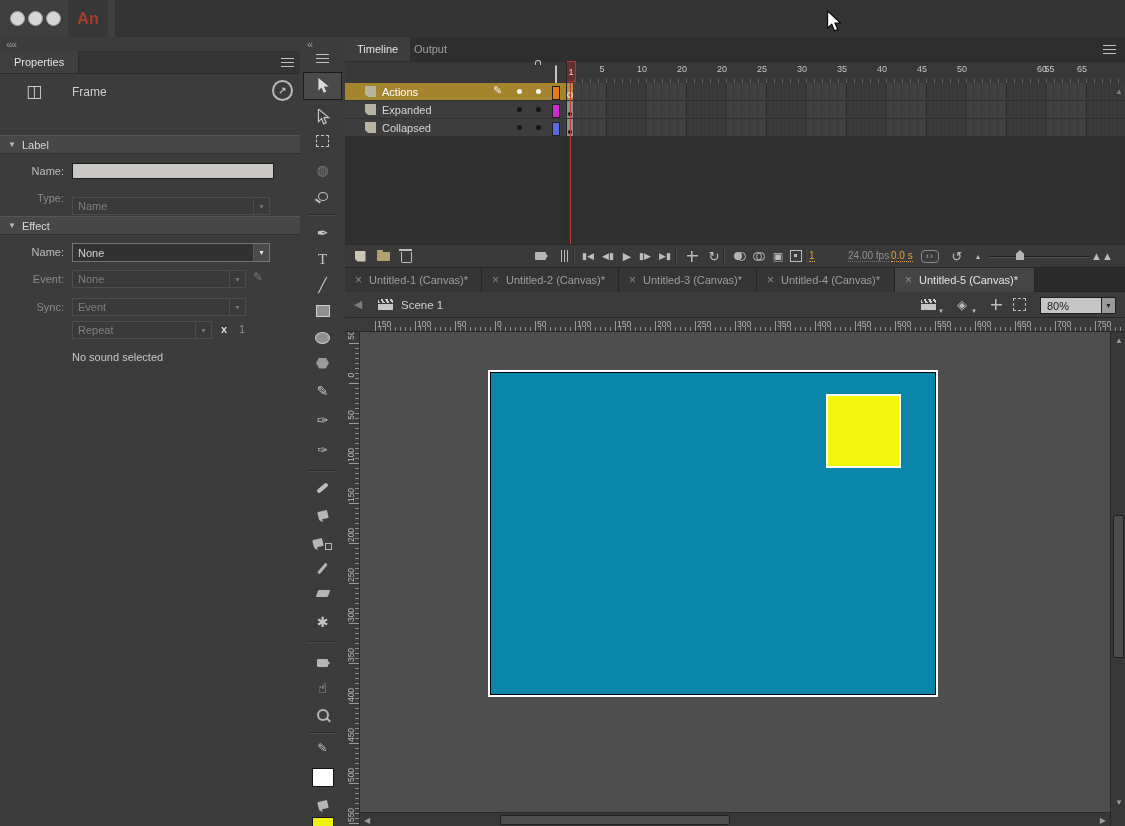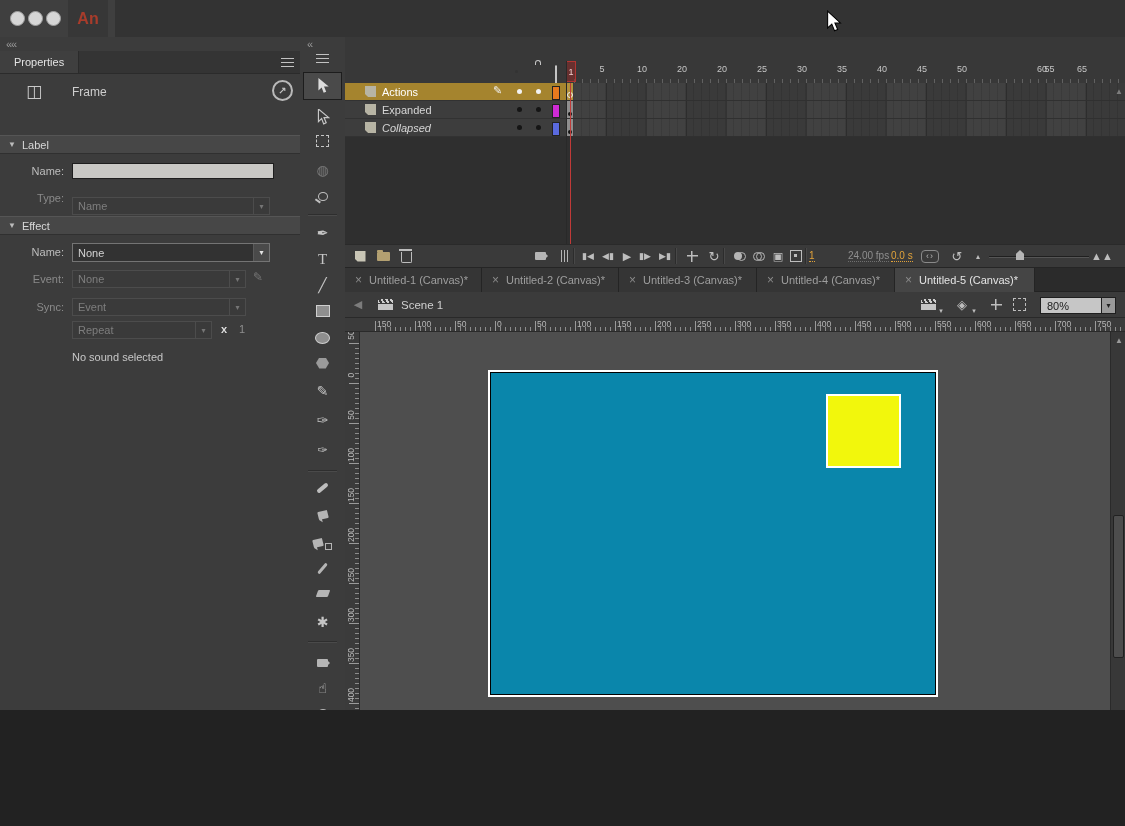--- a/index.html
+++ b/index.html
@@ -1,16 +1,16 @@
 <!DOCTYPE html>
 <html><head>
 <meta charset="utf-8">
 <style>
   html,body{margin:0;padding:0;background:#222;}
-  #app{position:relative;width:1125px;height:710px;overflow:hidden;background:#a3a3a3;
+  #app{position:relative;width:1125px;height:826px;overflow:hidden;background:#a3a3a3;
        font-family:"Liberation Sans","DejaVu Sans",sans-serif;color:#c9c9c9;
        -webkit-user-select:none;user-select:none;}
   .abs{position:absolute;}
   
   .titlebar{left:0;top:0;width:1125px;height:37px;background:#333;border-bottom:1px solid #242424;}
   .tl-block{left:0;top:0;width:115px;height:37px;background:#3f3f3f;}
   .tl{position:absolute;top:11px;width:13px;height:13px;border-radius:50%;background:#d6d6d6;border:1px solid #9e9e9e;}
   .logo{left:68px;top:0px;width:40px;height:37px;background:#373737;color:#a83c2b;font-weight:bold;
         font-size:16px;display:flex;align-items:center;justify-content:center;}
   
@@ -328,20 +328,25 @@
           <span class="swatchbox" style="background: rgb(238, 242, 18);"></span>
         </div>
         <div class="tdiv" style="top: 177px;"></div>
         <div class="tdiv" style="top: 433px;"></div>
         <div class="tdiv" style="top: 604px;"></div>
         <div class="tdiv" style="top: 695px;"></div>
       </div>
   </div>
 
   <div class="abs tlp">
+    <div class="abs tl-tabs" id="tl-tabs">
+      <span class="abs i-menu" style="left:758px;top:8px"></span>
+    <span class="tl-tab active" style="left: 0px;">Timeline</span>
+        <span class="tl-tab" style="left: 57px;">Output</span>
+      </div>
     <div class="abs tl-hdr">
       <span class="abs" style="left:166px;top:7px"><span class="i-eye"></span></span>
       <span class="abs" style="left:189px;top:3px"><span class="i-lock"></span></span>
       <span class="abs" style="left:210px;top:5px"><span class="i-outline"></span></span>
     </div>
     <div class="abs fruler" id="frame-ruler">
       <div class="fticks"></div>
       <div class="ph-box">1</div>
     <span class="fnum" style="left: 36px;">5</span>
         <span class="fnum" style="left: 76px;">10</span>
@@ -366,21 +371,21 @@
           <span class="ldot" style="left: 191px; background: rgb(242, 242, 242);"></span>
           <span class="lswatch" style="left: 207px; background: rgb(232, 122, 30);"></span>
         </div>
         <div class="lrow" style="top: 18px;">
           <span class="i-page" style="margin-left: 20px;"></span>
           <span class="lname">Expanded</span>
           <span class="ldot" style="left: 172px; background: rgb(21, 21, 21);"></span>
           <span class="ldot" style="left: 191px; background: rgb(21, 21, 21);"></span>
           <span class="lswatch" style="left: 207px; background: rgb(207, 43, 212);"></span>
         </div>
-        <div class="lrow" style="top: 36px; font-style: italic;">
+        <div class="lrow" style="top: 36px;">
           <span class="i-page" style="margin-left: 20px;"></span>
           <span class="lname">Collapsed</span>
           <span class="ldot" style="left: 172px; background: rgb(21, 21, 21);"></span>
           <span class="ldot" style="left: 191px; background: rgb(21, 21, 21);"></span>
           <span class="lswatch" style="left: 207px; background: rgb(90, 106, 222);"></span>
         </div>
       </div>
     <div class="abs frames" id="frames-area">
         <div class="frow" style="top: 0px;">
           <span class="kf gold">

